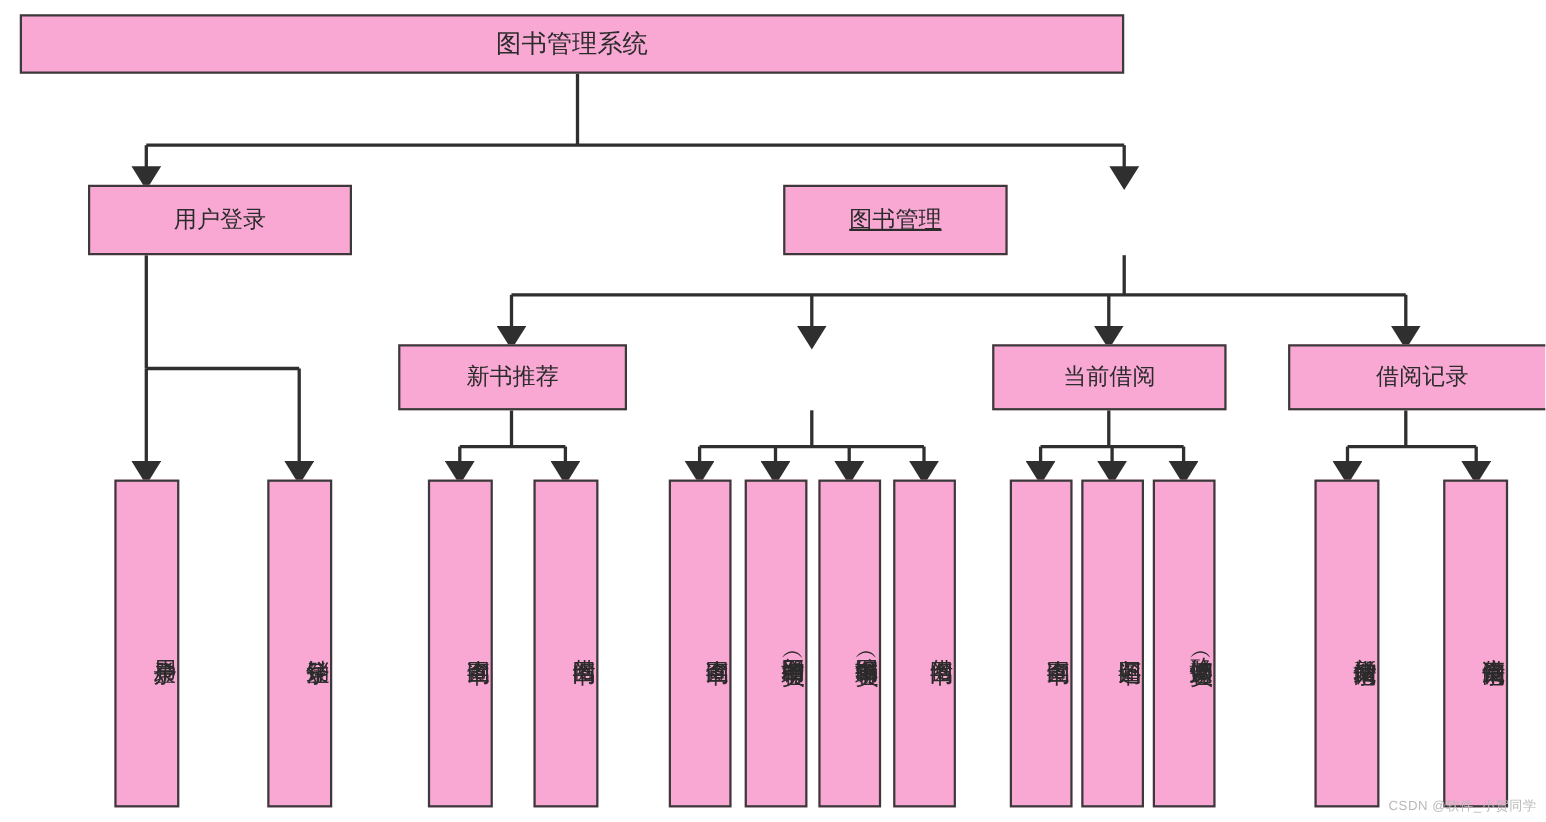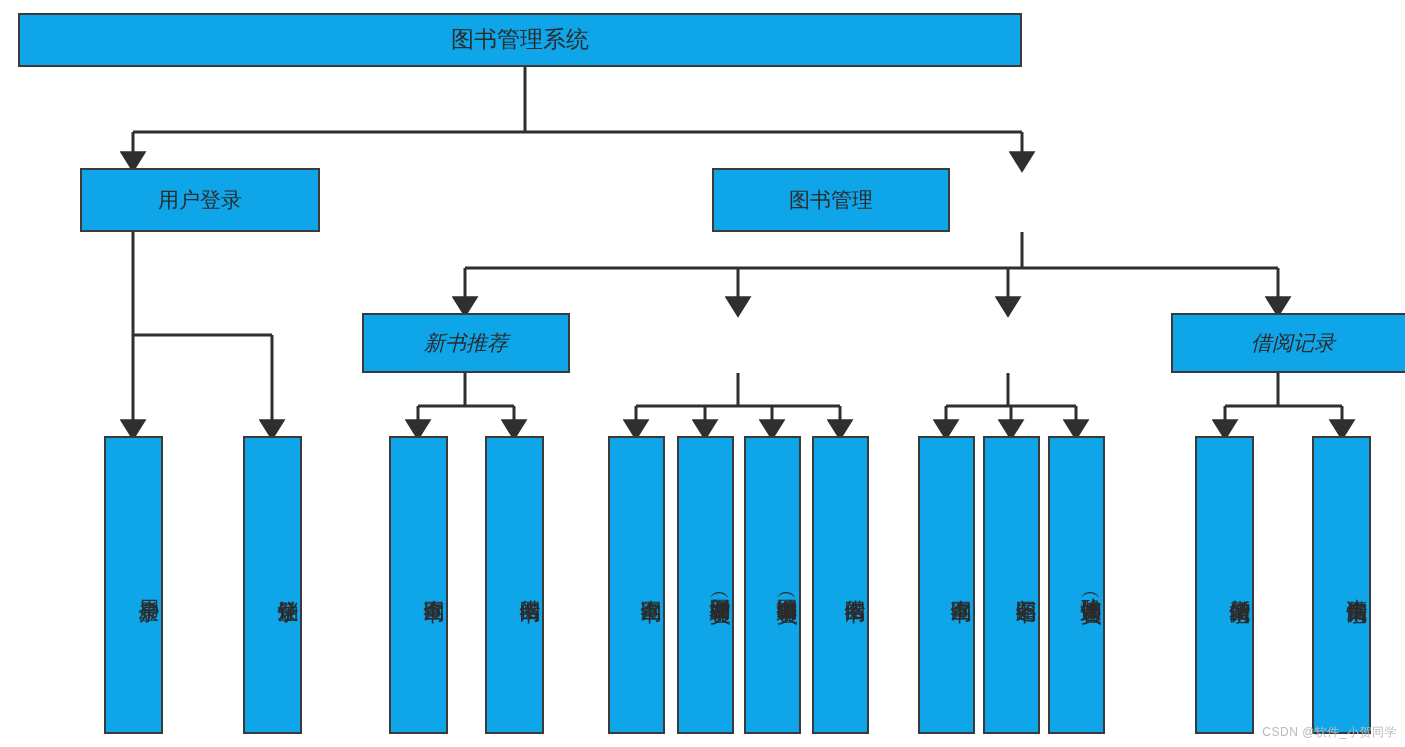--- a/index.html
+++ b/index.html
@@ -21,38 +21,37 @@
     position: absolute;
     left: 0;
     top: 0;
     width: 1405px;
     height: 747px;
     pointer-events: none;
   }
   .node {
     position: absolute;
     box-sizing: border-box;
-    background: #0ea5e9;
+    background: #f9a8d4;
     border: 2px solid #3a3a3a;
     display: flex;
     align-items: center;
     justify-content: center;
     color: #2b2b2b;
     line-height: 1.18;
     text-align: left;
   }
   .node.root {
     font-size: 23px;
   }
   .node.lvl1 {
     font-size: 21px;
   }
   .node.lvl2 {
     font-size: 21px;
-    font-style: italic;
   }
   .node.leaf {
     font-size: 21px;
     writing-mode: vertical-rl;
     text-orientation: upright;
     letter-spacing: 1px;
     padding: 14px 0;
     align-items: flex-start;
     justify-content: center;
   }
@@ -124,26 +123,29 @@
     </g>
   </svg>
 
   <div class="node root" style="left:18px; top:13px; width:1004px; height:54px;">
     <span class="lbl">图书管理系统</span>
   </div>
 
   <div class="node lvl1" style="left:80px; top:168px; width:240px; height:64px;">
     <span class="lbl">用户登录</span>
   </div>
-  <div class="node lvl1" style="left:712px; top:168px; width:238px; height:64px;">
+  <div class="node lvl1" style="left:712px; top:168px; width:204px; height:64px;text-decoration:underline;">
     <span class="lbl">图书管理</span>
   </div>
 
   <div class="node lvl2" style="left:362px; top:313px; width:208px; height:60px;">
     <span class="lbl">新书推荐</span>
+  </div>
+  <div class="node lvl2" style="left:902px; top:313px; width:213px; height:60px;">
+    <span class="lbl">当前借阅</span>
   </div>
   <div class="node lvl2" style="left:1171px; top:313px; width:244px; height:60px;">
     <span class="lbl">借阅记录</span>
   </div>
 
   <div class="node leaf" style="left:104px; top:436px; width:59px; height:298px;">
     <span class="lbl">用户登录</span>
   </div>
   <div class="node leaf" style="left:243px; top:436px; width:59px; height:298px;">
     <span class="lbl">注销登录</span>

